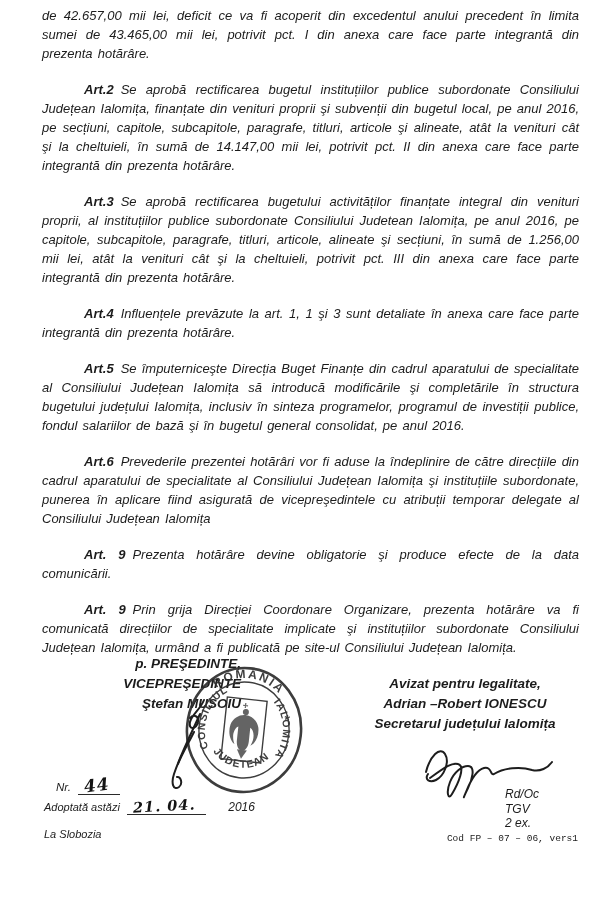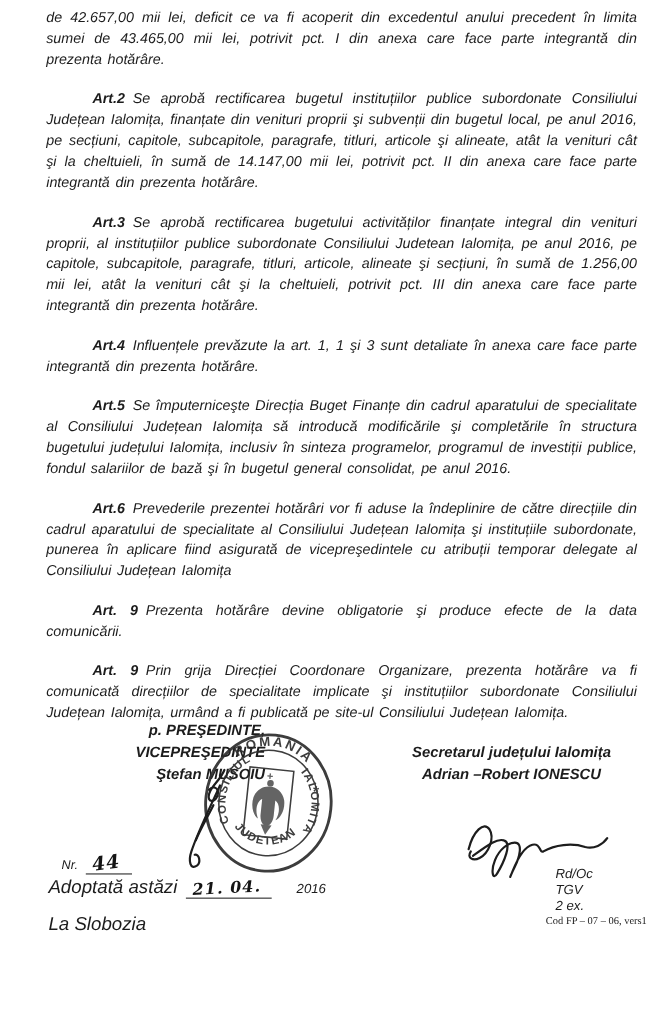--- a/index.html
+++ b/index.html
@@ -57,21 +57,21 @@
   .pen-left  { position: absolute; left: 150px; top: 692px; }
   .pen-right { position: absolute; left: 400px; top: 722px; }
   .pen-left path, .pen-right path {
     fill: none; stroke: #1d1d1d; stroke-width: 2; stroke-linecap: round;
   }
 
   
   .footer-left { position: absolute; left: 44px; top: 777px; font-style: italic; }
   .fl-line { margin: 0 0 2px 0; white-space: nowrap; }
   .fl-small { font-size: 11.5px; margin-left: 12px; }
-  .fl-med { font-size: 17px; margin-top: 13px; }
+  .fl-med { font-size: 11px; margin-top: 13px; }
   .uline {
     display: inline-block;
     border-bottom: 1.3px solid #2a2a2a;
     padding: 0 10px 0 6px;
     margin-left: 3px;
     line-height: 1;
   }
   .hand {
     font-family: "DejaVu Serif", serif;
     font-style: italic; font-weight: 700;
@@ -81,22 +81,22 @@
   .h-44 { font-size: 17px; transform: rotate(-7deg); letter-spacing: 1px; }
   .h-date { font-size: 14.5px; transform: rotate(-3deg); letter-spacing: 1px; }
   .fl-year { font-size: 12px; margin-left: 18px; }
 
   
   .footer-right {
     position: absolute; left: 505px; top: 787px; width: 85px;
     text-align: left; font-style: italic; font-size: 12px; line-height: 14.5px;
   }
   .cod-line {
-    position: absolute; right: 12px; top: 833px;
-    font-family: Liberation Serif, serif;
+    position: absolute; right: 22px; top: 833px;
+    font-family: Liberation Mono, monospace;
     font-size: 9.5px; font-style: normal; color: #222;
     white-space: nowrap;
   }
 </style>
 </head>
 <body>
 
 <div class="page">
 
   <div class="body-text">
@@ -125,22 +125,23 @@
     </p>
   </div>
 
   <div class="sig-left">
     <div>p. PREŞEDINTE,</div>
     <div>VICEPREŞEDINTE</div>
     <div>Ştefan MUSOIU</div>
   </div>
 
   <div class="sig-right">
+    <div>Avizat pentru legalitate,</div>
+    <div>Adrian –Robert IONESCU</div>
     <div>Secretarul  județului Ialomița</div>
-    <div>Adrian –Robert IONESCU</div>
   </div>
 
   <svg class="stamp" viewBox="0 0 124 134" width="124" height="134">
     <defs>
       <path id="arcTop" d="M 14,67 A 48,52 0 0 1 110,67"></path>
       <path id="arcInner" d="M 30,91 A 39,42 0 1 1 94,91"></path>
       <path id="arcBottom" d="M 26,79 A 39,42 0 0 0 98,79"></path>
     </defs>
     <ellipse cx="62" cy="67" rx="57" ry="62" fill="none" stroke="#2d2d2d" stroke-width="2.6"></ellipse>
     <ellipse cx="62" cy="67" rx="45" ry="48" fill="none" stroke="#2d2d2d" stroke-width="1.4"></ellipse>

